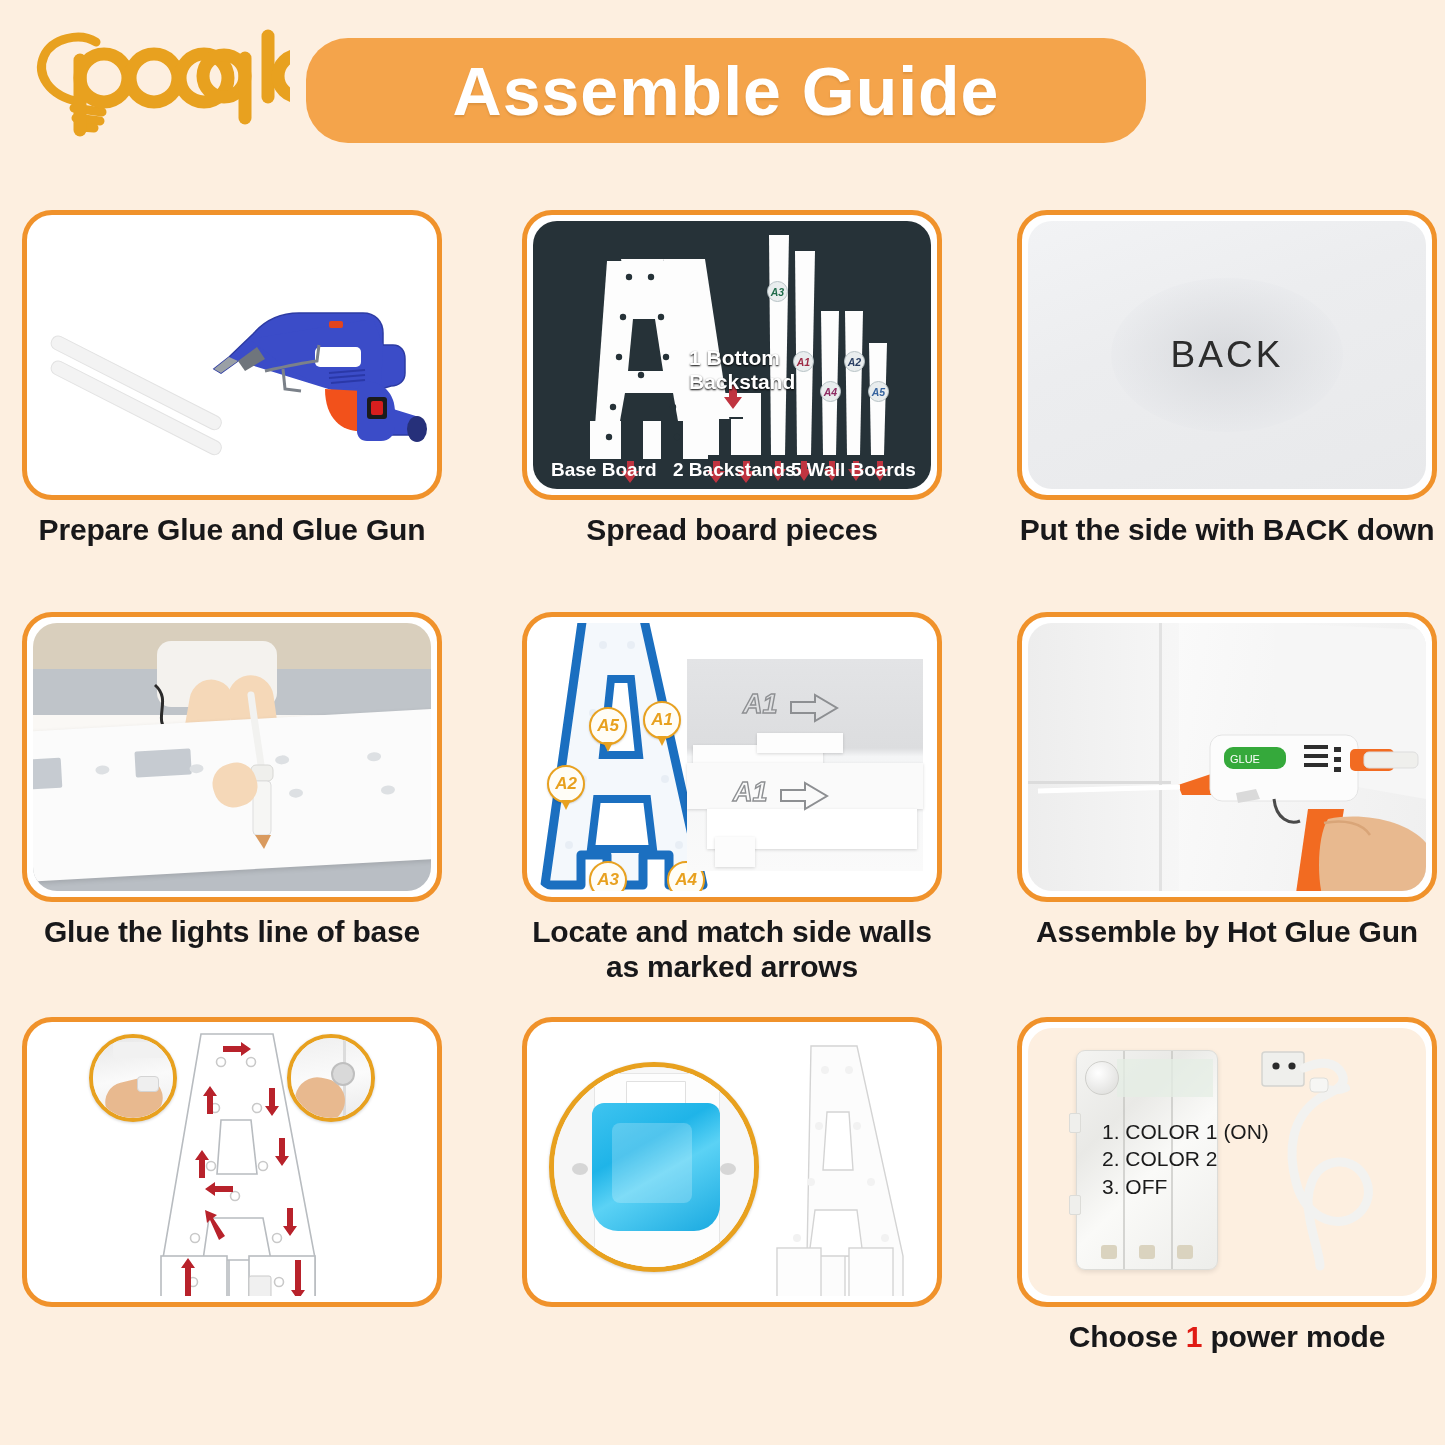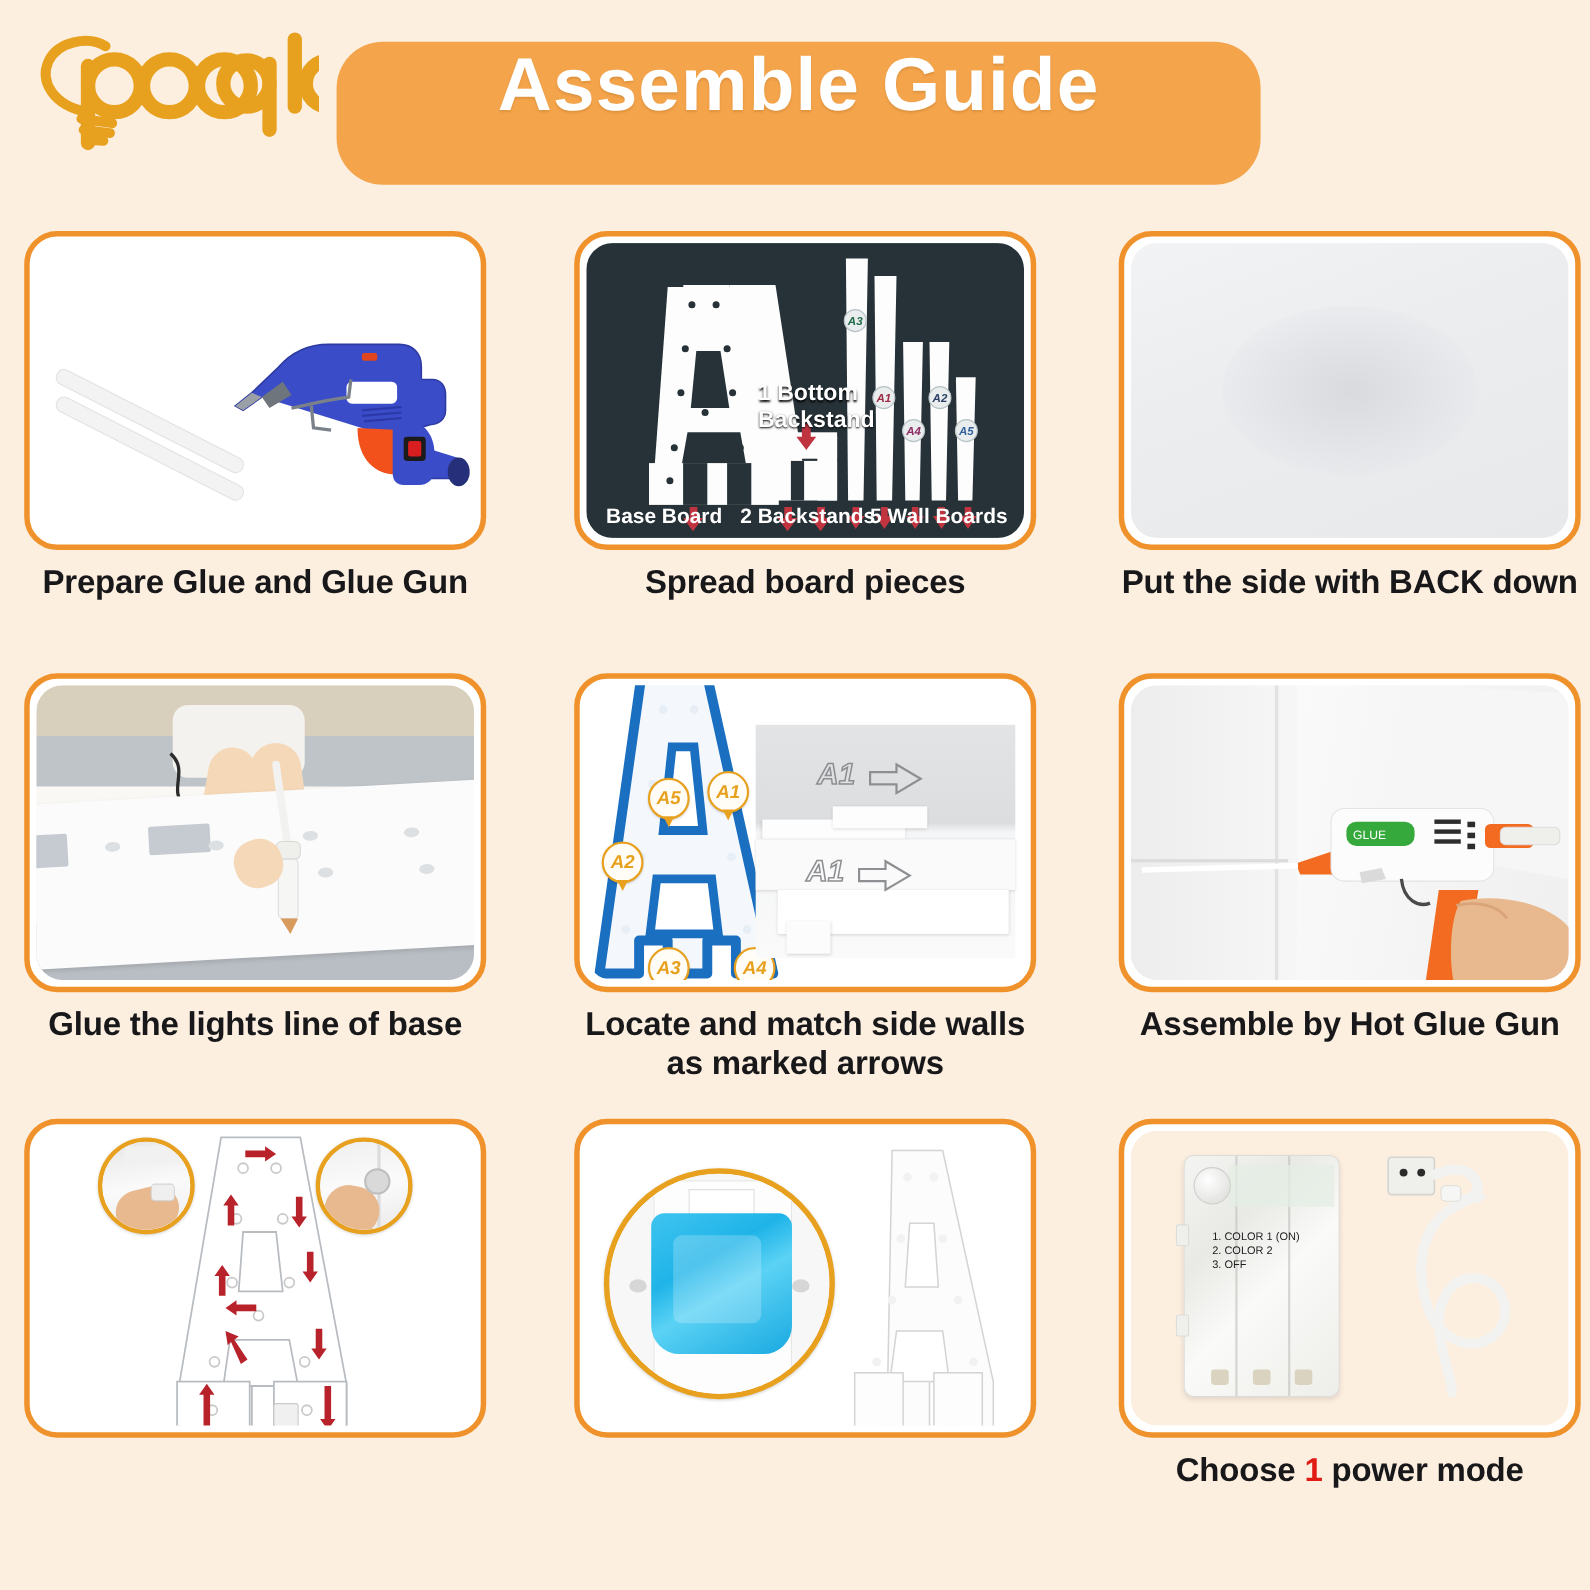--- a/index.html
+++ b/index.html
@@ -27,26 +27,27 @@
   .logo {
     position: absolute;
     left: 18px; top: 22px;
     width: 280px; height: 120px;
     display: flex; align-items: center;
   }
   .logo svg { display: block; }
   .title-pill {
     position: absolute;
     left: 306px; top: 38px;
-    width: 840px; height: 130px;
+    width: 840px; height: 105px;
     background: #F5A council;
     background: #F5A busy;
     background: #F4A44B;
     border-radius: 42px;
     display: flex;
+    align-items: center;
     justify-content: center;
   }
   .title-pill .title-text {
     color: #FFFFFF;
     font-size: 68px;
     font-weight: bold;
     letter-spacing: 1px;
     font-family: "Liberation Sans", sans-serif;
     text-shadow: 0 2px 2px rgba(120,70,10,0.18);
   }
@@ -211,21 +212,21 @@
     border:1.5px solid #DCDCD8;border-radius:9px;
     box-shadow:0 2px 5px rgba(0,0,0,.10);
   }
   .battbox .divider{position:absolute;top:0;width:1.5px;height:100%;background:rgba(190,190,186,.6);}
   .switch-knob{
     position:absolute;width:34px;height:34px;border-radius:50%;
     background:radial-gradient(circle at 38% 34%,#FFFFFF,#D9D9D6);
     border:1.5px solid #CFCFCB;
   }
   .mode-list{
-    position:absolute;color:#1b1b1b;font-size:10px;line-height:1.30;
+    position:absolute;color:#1b1b1b;font-size:21px;line-height:1.30;
     font-family:"Liberation Sans", sans-serif;white-space:nowrap;
   }
 </style>
 </head>
 <body>
 
 <div class="page">
 
   <div class="header">
 
@@ -391,20 +392,21 @@
         </div>
       </div>
       <div class="caption">Spread board pieces</div>
     </div>
 
     <div class="cell c2 r0">
       <div class="panel">
         <div class="panel-inner">
           <div class="p3-bg"></div>
           <div class="back-oval"></div>
+          <div class="back-text">BACK</div>
         </div>
       </div>
       <div class="caption">Put the side with BACK down</div>
     </div>
 
     <div class="cell c0 r1">
       <div class="panel">
         <div class="panel-inner">
           <div class="p4-bg"></div>
           <div class="p4-wallTop"></div>

